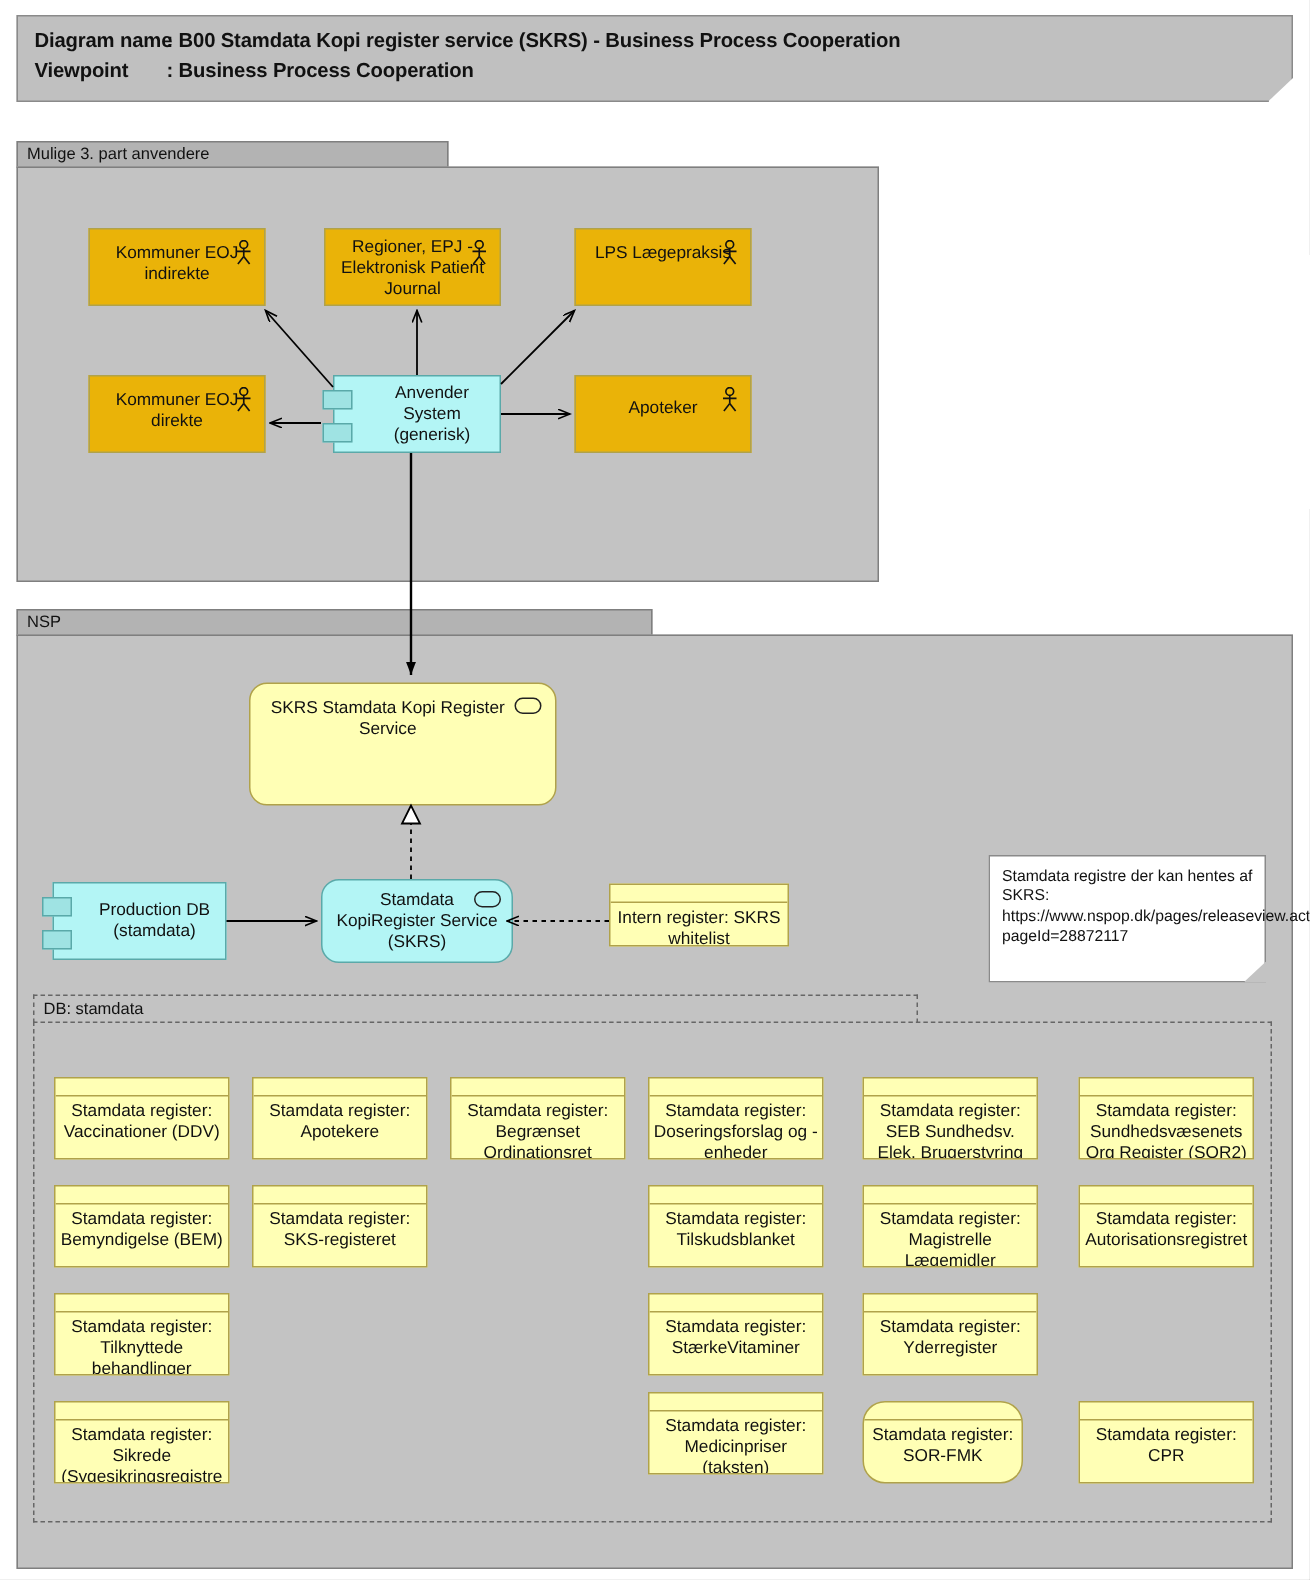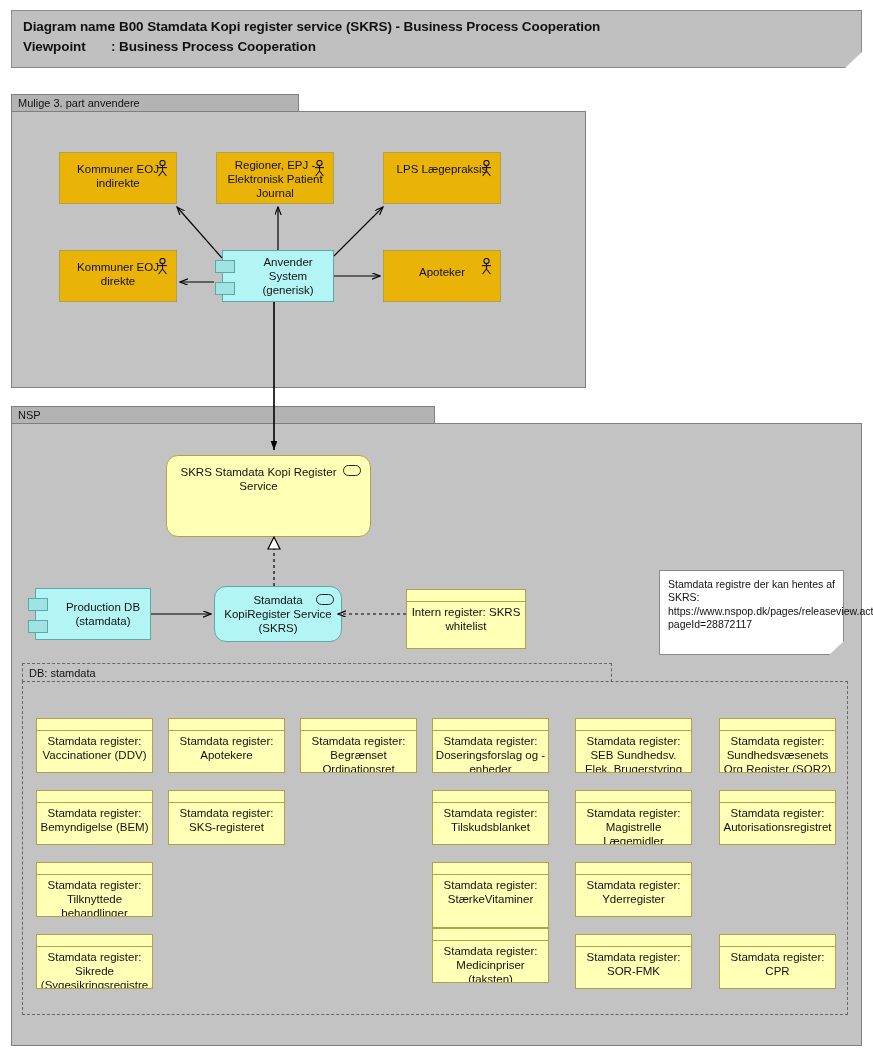--- a/index.html
+++ b/index.html
@@ -168,21 +168,21 @@
   <div class="comp-tab" style="top:9px;"></div>
   <div class="comp-tab" style="top:31px;"></div>
   <span class="lbl">Production DB (stamdata)</span>
 </div>
 
 <div class="node service cyan" style="left:214px;top:586px;width:128px;height:56px;">
   <span class="lbl" style="top:6px;right:8px;">Stamdata KopiRegister Service (SKRS)</span>
   <span class="svc-icon" style="top:7px;right:7px;"></span>
 </div>
 
-<div class="node dataobj" style="left:406px;top:589px;width:120px;height:60px;">
+<div class="node dataobj" style="left:406px;top:589px;width:120px;height:42px;">
   <div class="strip"></div>
   <span class="lbl">Intern register: SKRS whitelist</span>
 </div>
 
 <div class="note" style="left:659px;top:570px;width:185px;height:85px;">
   <span>Stamdata registre der kan hentes af SKRS: https://www.nspop.dk/pages/releaseview.action?pageId=28872117</span>
   <span class="fold"></span>
 </div>
 
 <div class="dgroup" style="left:22px;top:663px;width:744px;height:352px;">
@@ -232,37 +232,37 @@
       <span class="lbl">Stamdata register: Magistrelle Lægemidler</span>
     </div>
     <div class="node dataobj" style="left: 719px; top: 790px; width: 117px; height: 55px;">
       <div class="strip"></div>
       <span class="lbl">Stamdata register: Autorisationsregistret</span>
     </div>
     <div class="node dataobj" style="left: 36px; top: 862px; width: 117px; height: 55px;">
       <div class="strip"></div>
       <span class="lbl">Stamdata register: Tilknyttede behandlinger</span>
     </div>
-    <div class="node dataobj" style="left: 432px; top: 862px; width: 117px; height: 66px;">
+    <div class="node dataobj" style="left: 432px; top: 862px; width: 117px; height: 55px;">
       <div class="strip"></div>
       <span class="lbl">Stamdata register: StærkeVitaminer</span>
     </div>
     <div class="node dataobj" style="left: 575px; top: 862px; width: 117px; height: 55px;">
       <div class="strip"></div>
       <span class="lbl">Stamdata register: Yderregister</span>
     </div>
     <div class="node dataobj" style="left: 36px; top: 934px; width: 117px; height: 55px;">
       <div class="strip"></div>
       <span class="lbl">Stamdata register: Sikrede (Sygesikringsregistre</span>
     </div>
     <div class="node dataobj" style="left: 432px; top: 928px; width: 117px; height: 55px;">
       <div class="strip"></div>
       <span class="lbl">Stamdata register: Medicinpriser (taksten)</span>
     </div>
-    <div class="node dataobj" style="left: 575px; top: 934px; width: 117px; height: 55px;">
+    <div class="node dataobj" style="left: 575px; top: 934px; width: 107px; height: 55px; border-radius: 15px;">
       <div class="strip"></div>
       <span class="lbl">Stamdata register: SOR-FMK</span>
     </div>
     <div class="node dataobj" style="left: 719px; top: 934px; width: 117px; height: 55px;">
       <div class="strip"></div>
       <span class="lbl">Stamdata register: CPR</span>
     </div>
   </div>
 
 <svg id="edges">

